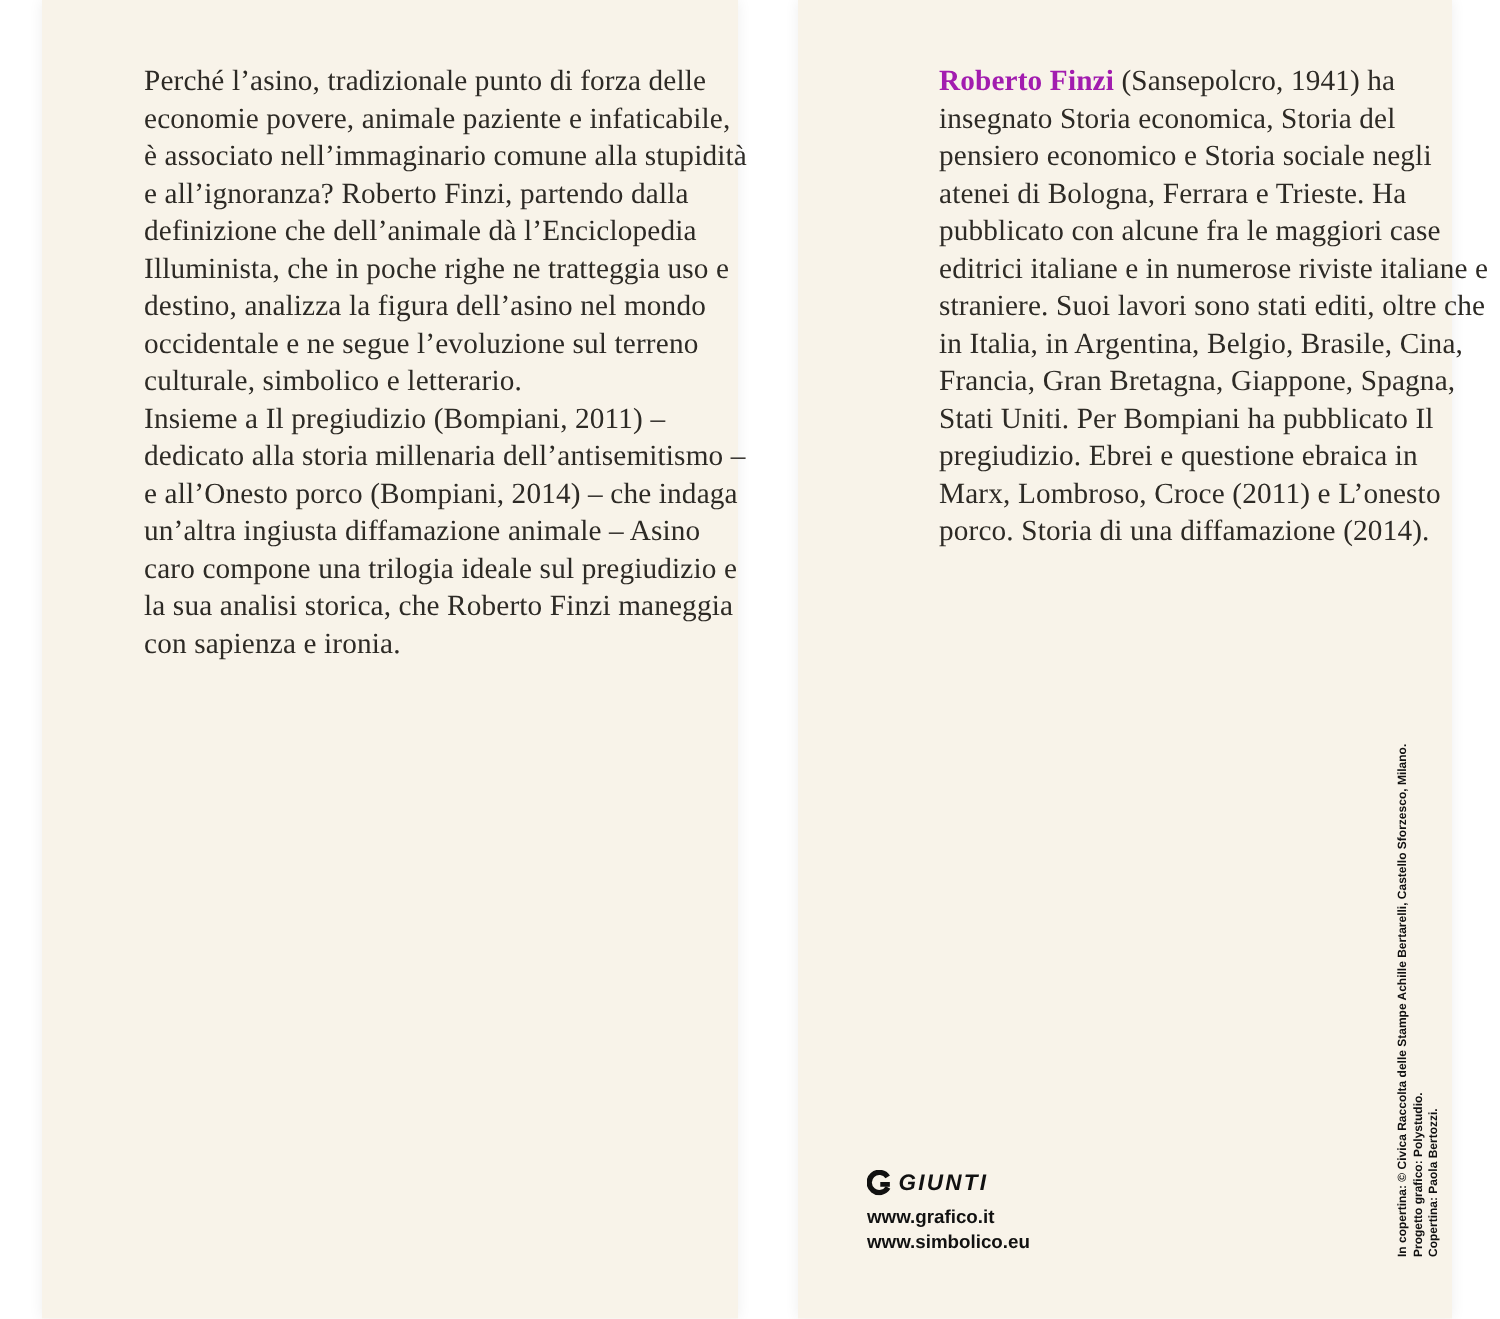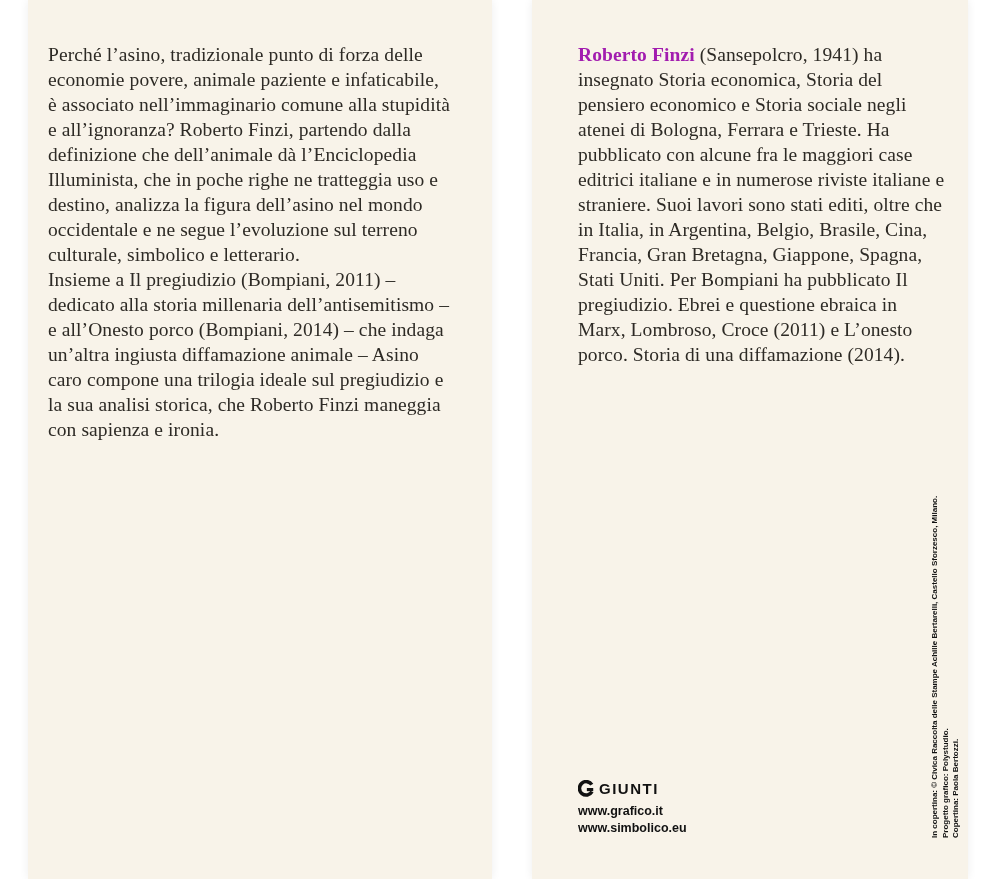--- a/index.html
+++ b/index.html
@@ -20,20 +20,21 @@
       box-shadow: 0 0 9px rgba(0,0,0,0.07);
     }
     .panel.left  { left: 28px;  width: 464px; }
     .panel.right { left: 532px; width: 436px; }
 
     .flap-text {
       color: #2d2a25;
       font-size: 19.5px;
       line-height: 25px;
       letter-spacing: 0.1px;
+      margin-left: 48px;
     }
     .left .flap-text {
       position: absolute;
       left: 20px;
       top: 42px;
       width: 402px;
     }
     .right .bio {
       position: absolute;
       left: 46px;
@@ -50,20 +51,21 @@
       left: 46px;
       bottom: 42px;
       font-family: "Liberation Sans", sans-serif;
       color: #111111;
     }
     .logo-row {
       display: flex;
       align-items: center;
       gap: 4px;
       margin-bottom: 6px;
+      font-style: italic;
     }
     .g-icon { width: 17px; height: 17px; display: block; }
     .wordmark {
       font-weight: bold;
       font-size: 15px;
       letter-spacing: 1.5px;
     }
     .url {
       font-weight: bold;
       font-size: 12.5px;

